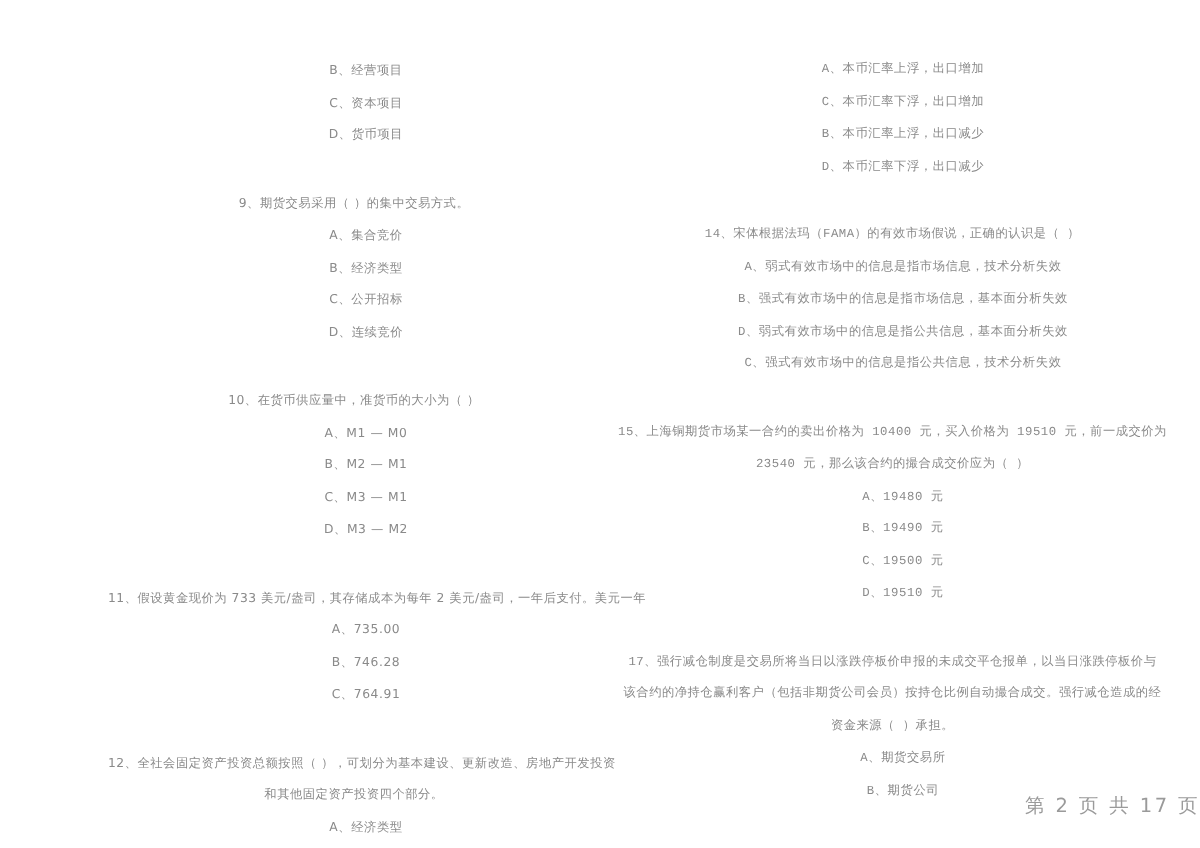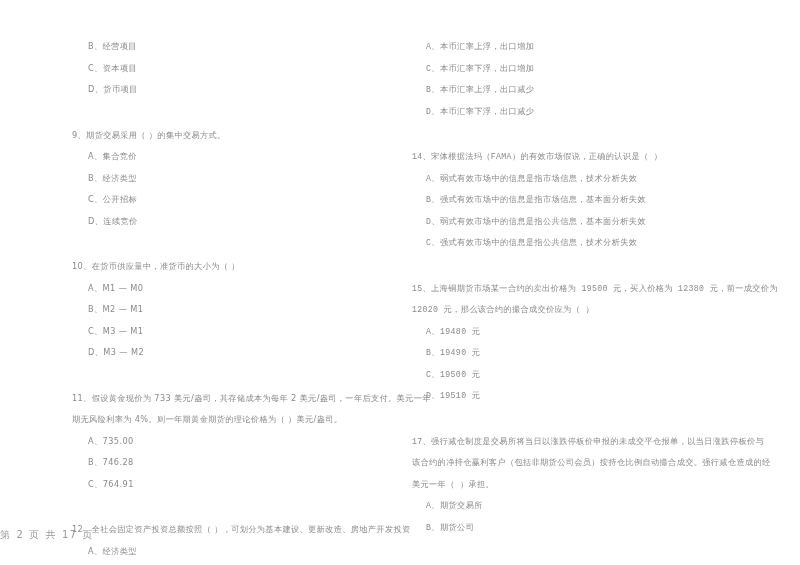--- a/index.html
+++ b/index.html
@@ -22,20 +22,21 @@
     background: #ffffff;
   }
   .columns {
     position: absolute;
     left: 0;
     top: 0;
     width: 666px;
     height: 520px;
     display: flex;
     flex-direction: row;
+    text-align: center;
   }
   .col {
     position: relative;
     box-sizing: border-box;
   }
   .col-left {
     width: 400px;
     padding: 36px 0 0 72px;
   }
   .col-right {
@@ -69,22 +70,22 @@
     white-space: nowrap;
   }
   .col-right .opt {
     padding-left: 14px;
   }
   .footer {
     position: absolute;
     left: 0;
     top: 528px;
     width: 800px;
-    text-align: left;
-    font-size: 10px;
+    text-align: right;
+    font-size: 13px;
     letter-spacing: 1.6px;
     color: #9a9a9a;
   }
   .col-right .q,
   .col-right .qwrap,
   .col-right .opt {
     margin-left: 0;
     font-family: Liberation Mono, monospace;
   }
 </style>
@@ -112,28 +113,28 @@
       <div class="blk">
         <div class="q">10、在货币供应量中，准货币的大小为（      ）</div>
         <div class="opt">A、M1 — M0</div>
         <div class="opt">B、M2 — M1</div>
         <div class="opt">C、M3 — M1</div>
         <div class="opt">D、M3 — M2</div>
       </div>
 
       <div class="blk">
         <div class="q">11、假设黄金现价为 733 美元/盎司，其存储成本为每年 2 美元/盎司，一年后支付。美元一年</div>
-        <div class="qwrap">期无风险利率为 4%。则一年期黄金期货的理论价格为（      ）美元/盎司。</div>
         <div class="opt">A、735.00</div>
         <div class="opt">B、746.28</div>
         <div class="opt">C、764.91</div>
       </div>
 
       <div class="blk">
         <div class="q">12、全社会固定资产投资总额按照（      ），可划分为基本建设、更新改造、房地产开发投资</div>
+        <div class="qwrap">和其他固定资产投资四个部分。</div>
         <div class="opt">A、经济类型</div>
         <div class="opt">B、管理渠道</div>
         <div class="opt">C、资金来源</div>
         <div class="opt">D、投资额大小</div>
       </div>
 
     </div>
 
     <div class="col col-right">
 
@@ -144,33 +145,33 @@
 
       <div class="blk">
         <div class="q">14、宋体根据法玛（FAMA）的有效市场假说，正确的认识是（      ）</div>
         <div class="opt">A、弱式有效市场中的信息是指市场信息，技术分析失效</div>
         <div class="opt">B、强式有效市场中的信息是指市场信息，基本面分析失效</div>
         <div class="opt">D、弱式有效市场中的信息是指公共信息，基本面分析失效</div>
         <div class="opt">C、强式有效市场中的信息是指公共信息，技术分析失效</div>
       </div>
 
       <div class="blk">
-        <div class="q">15、上海铜期货市场某一合约的卖出价格为 19500 元，买入价格为 12380 元，前一成交价为</div>
-        <div class="qwrap">12020 元，那么该合约的撮合成交价应为（      ）</div>
+        <div class="q">15、上海铜期货市场某一合约的卖出价格为 10400 元，买入价格为 19510 元，前一成交价为</div>
+        <div class="qwrap">23540 元，那么该合约的撮合成交价应为（      ）</div>
         <div class="opt">A、19480 元</div>
         <div class="opt">B、19490 元</div>
         <div class="opt">C、19500 元</div>
         <div class="opt">D、19510 元</div>
       </div>
 
 
       <div class="blk">
         <div class="q">17、强行减仓制度是交易所将当日以涨跌停板价申报的未成交平仓报单，以当日涨跌停板价与</div>
         <div class="qwrap">该合约的净持仓赢利客户（包括非期货公司会员）按持仓比例自动撮合成交。强行减仓造成的经</div>
-        <div class="qwrap">美元一年（      ）承担。</div>
+        <div class="qwrap">资金来源（      ）承担。</div>
         <div class="opt">A、期货交易所</div>
         <div class="opt">B、期货公司</div>
 
       </div>
 
     </div>
 
   </div>
 
   <div class="footer">第 2 页 共 17 页</div>

